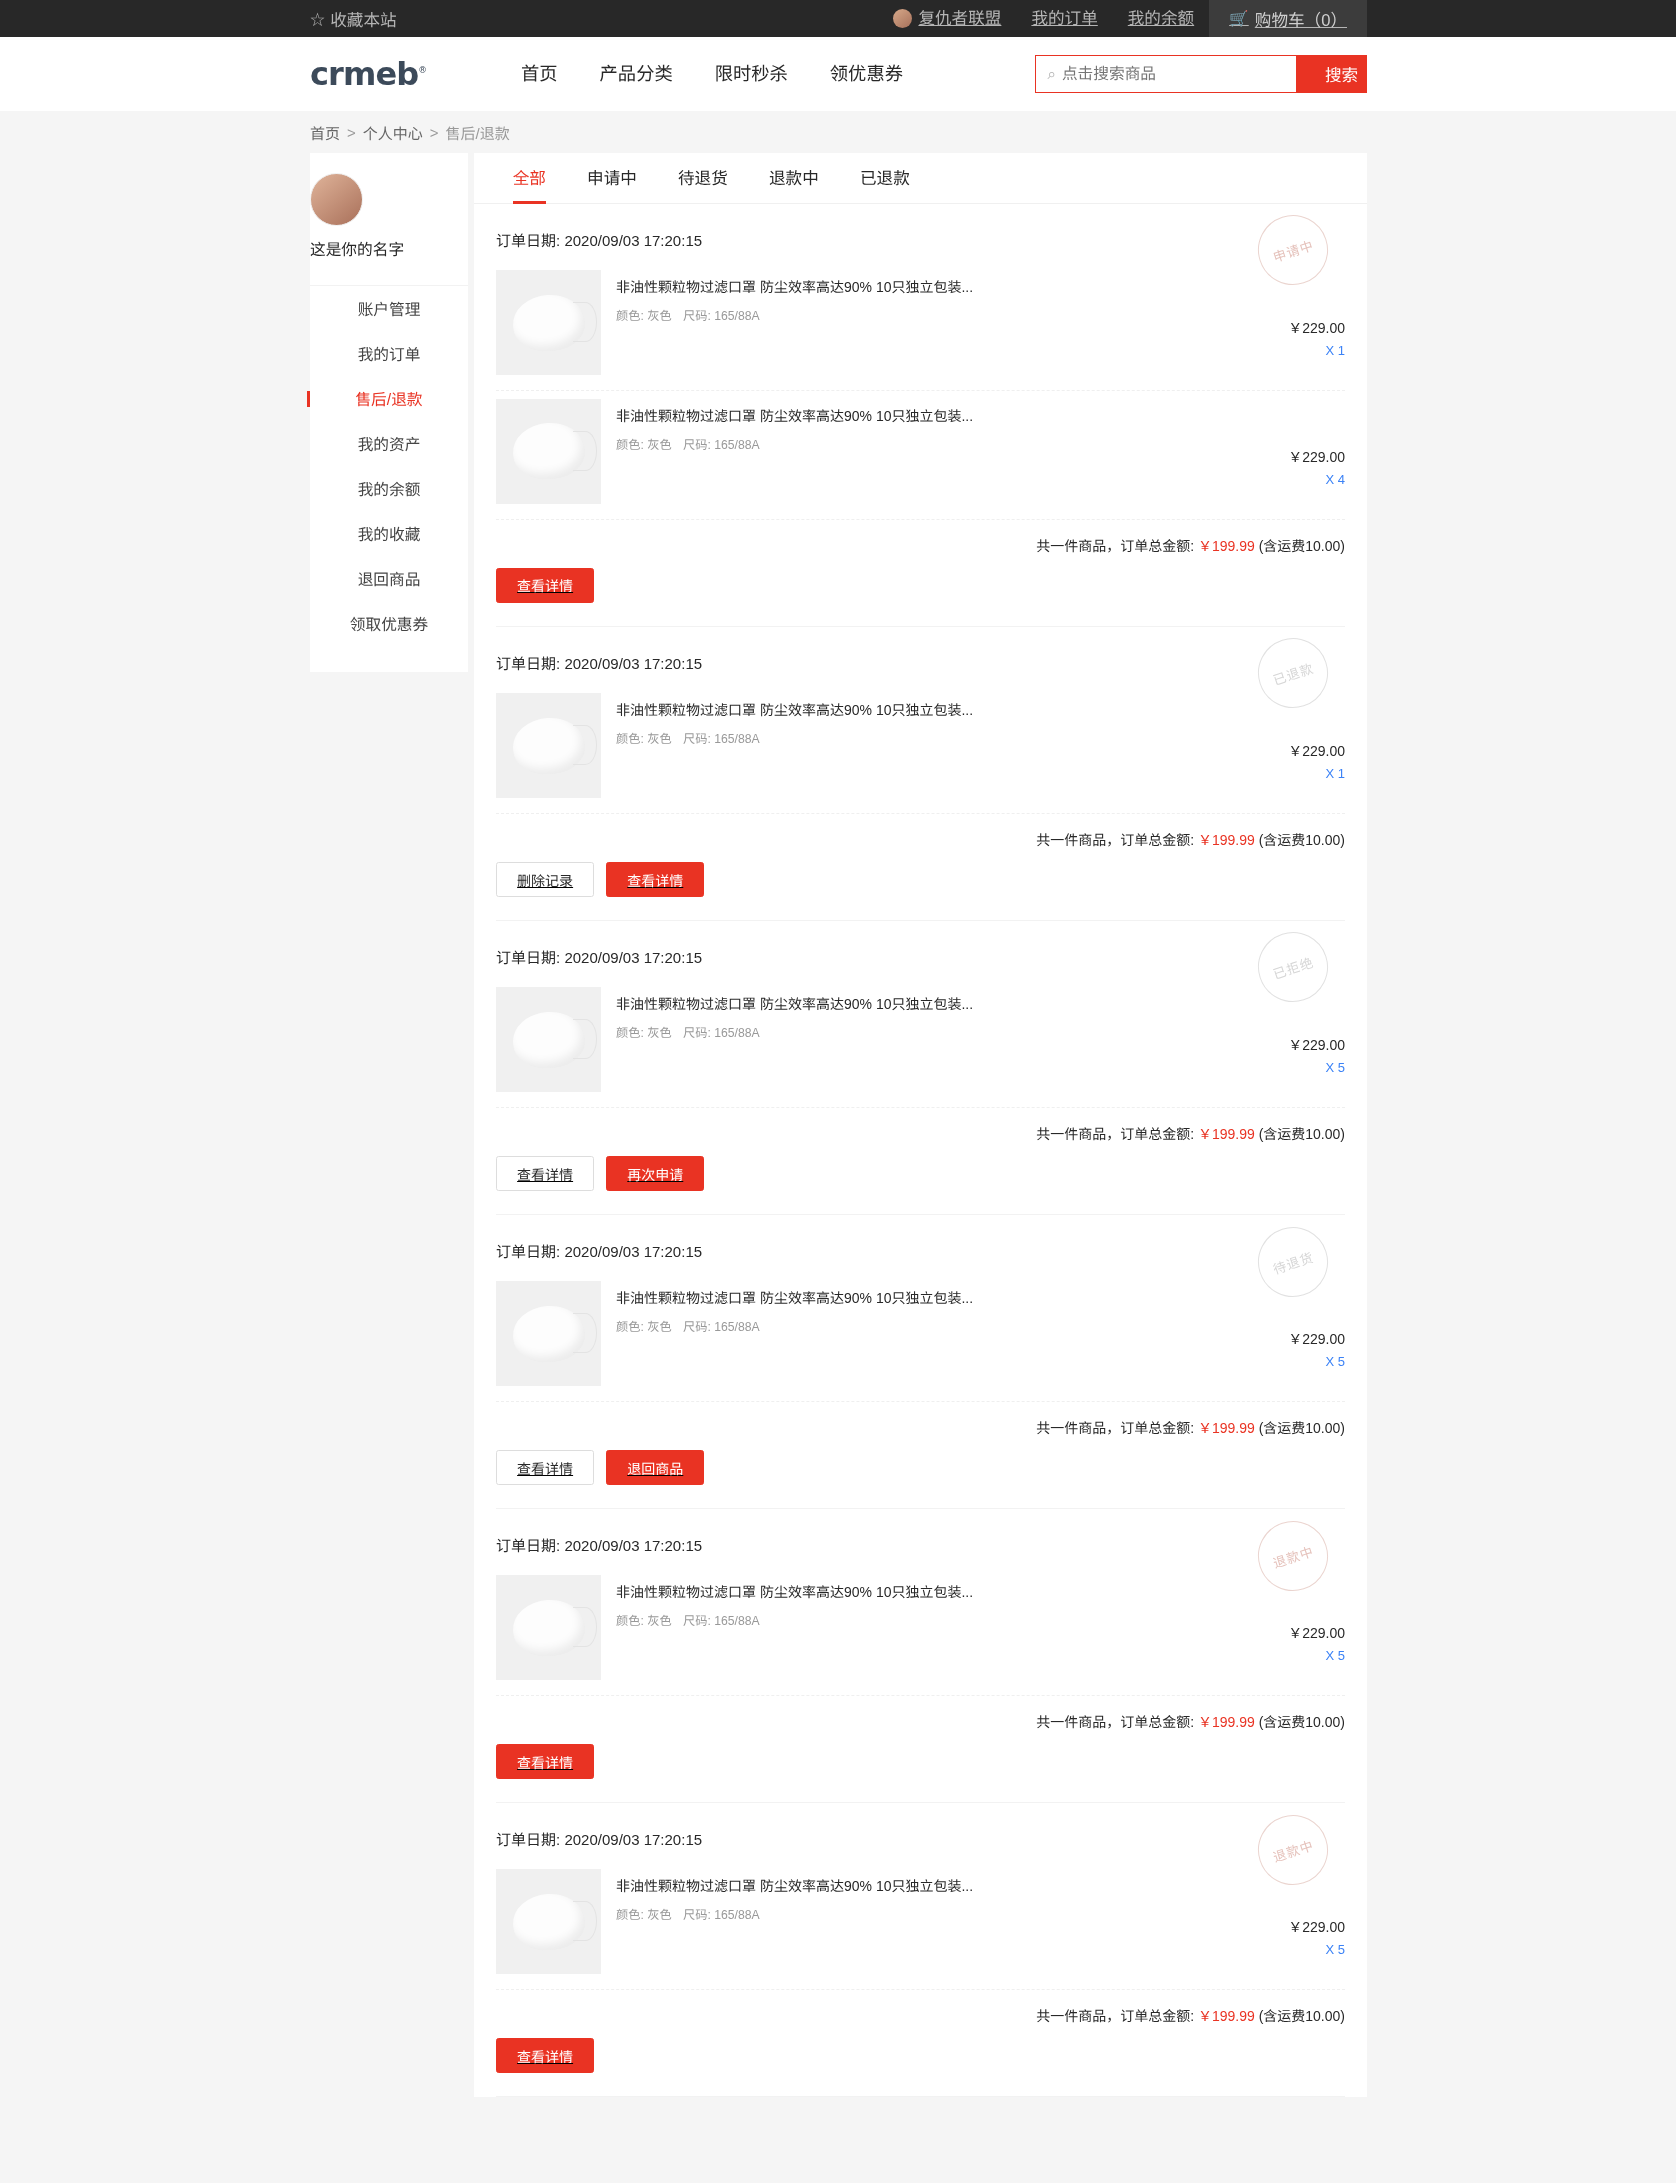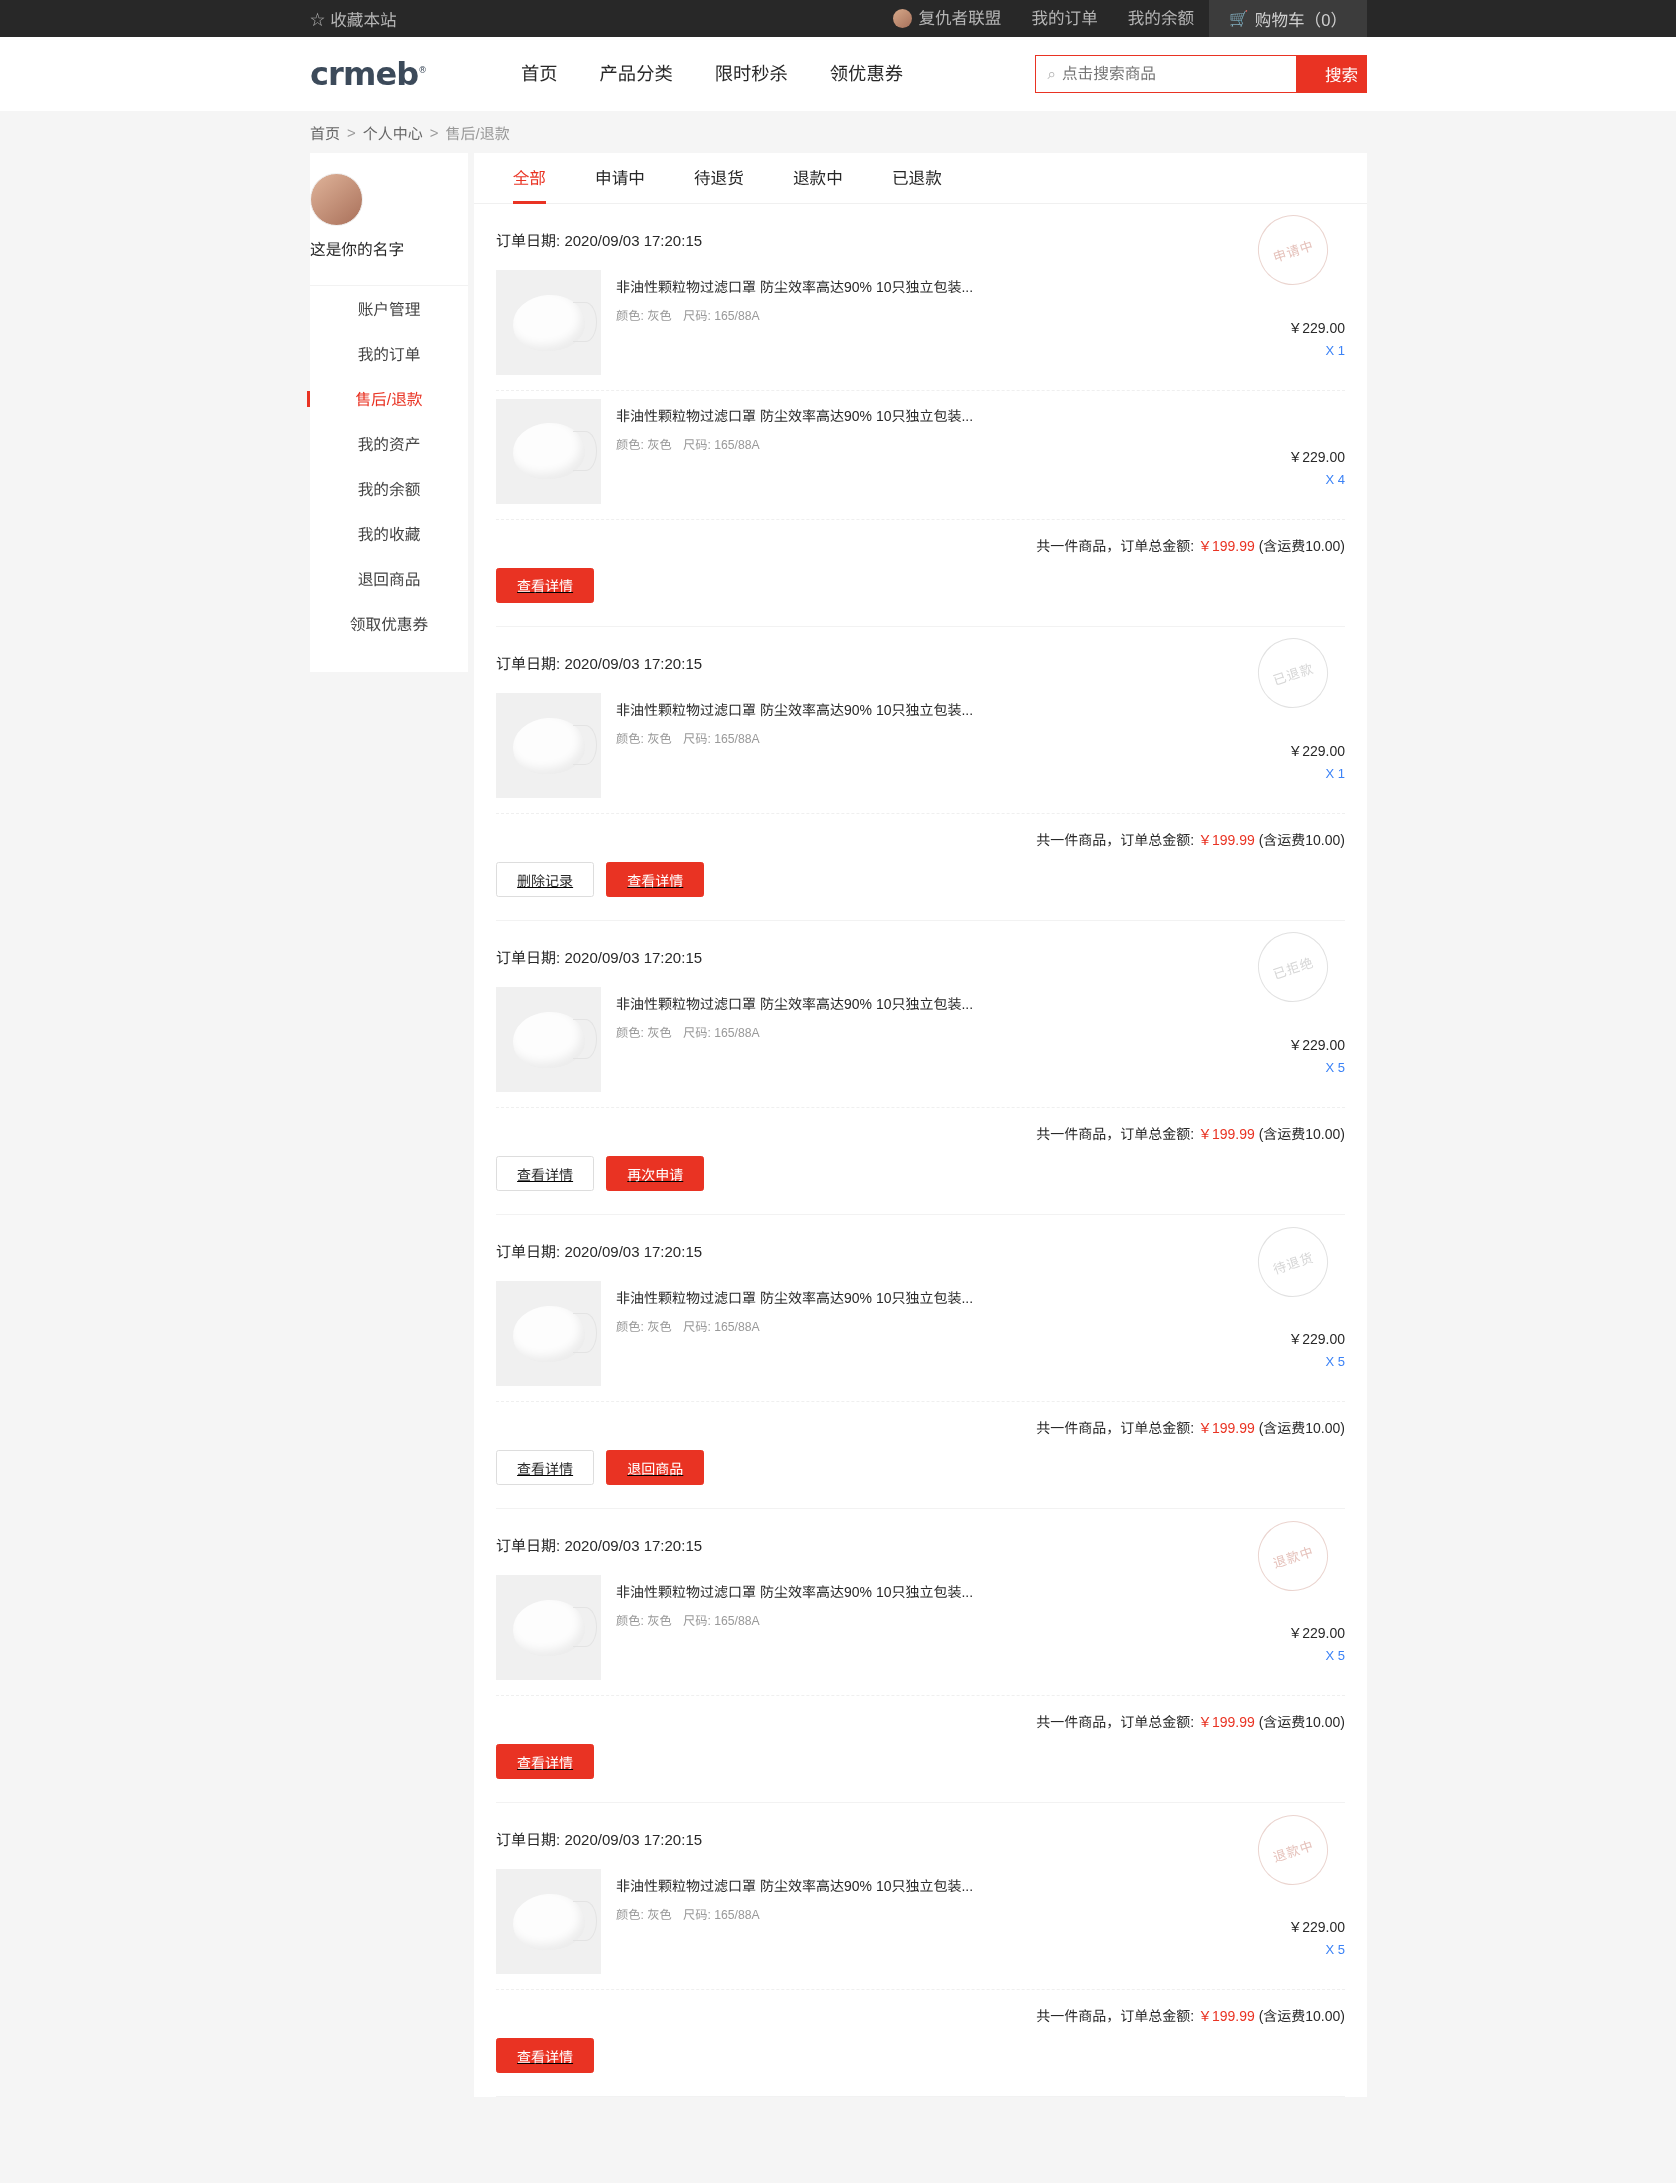--- a/index.html
+++ b/index.html
@@ -22,21 +22,21 @@
   }
   .topbar-inner {
     width: 1677px;
     display: flex;
     align-items: center;
     padding: 0 310px;
     height: 100%;
   }
   .fav { display: flex; align-items: center; gap: 5.2px; }
   .star { font-size: 15px; color: #b5b5b5; }
-  .topbar-right { margin-left: auto; display: flex; align-items: center; gap: 0; }
+  .topbar-right { margin-left: auto; display: flex; align-items: center; gap: 0; text-decoration: underline; }
   .tb-item {
     display: flex; align-items: center; gap: 6.1px;
     padding: 0 15px; height: 37px; line-height: 37px;
   }
   .tb-avatar {
     width: 19px; height: 19px; border-radius: 50%;
     background: linear-gradient(140deg,#d7a98a,#a6705a);
     display:inline-block;
   }
   .tb-cart {
@@ -117,21 +117,21 @@
   .menu-item.active { color: #e93323; }
   .menu-item.active::before {
     content: ""; position: absolute; left: -3.5px; top: 15px;
     width: 3.5px; height: 15.7px; background: #e93323;
   }
 
   
   .content { flex: 1; background: #fff; min-height: 1834px; }
   .tabs {
     display: flex; align-items: center; height: 51px;
-    border-bottom: 0.9px solid #f0f0f0; padding: 0 22px; gap: 16px;
+    border-bottom: 0.9px solid #f0f0f0; padding: 0 22px; gap: 8px;
   }
   .tab {
     font-size: 16.6px; color: #282828; padding: 0 16.6px; line-height: 51px;
     position: relative; cursor: pointer;
   }
   .tab.active { color: #e93323; }
   .tab.active::after {
     content: ""; position: absolute; left: 16.6px; right: 16.6px; bottom: 0;
     height: 2.6px; background: #e93323;
   }

